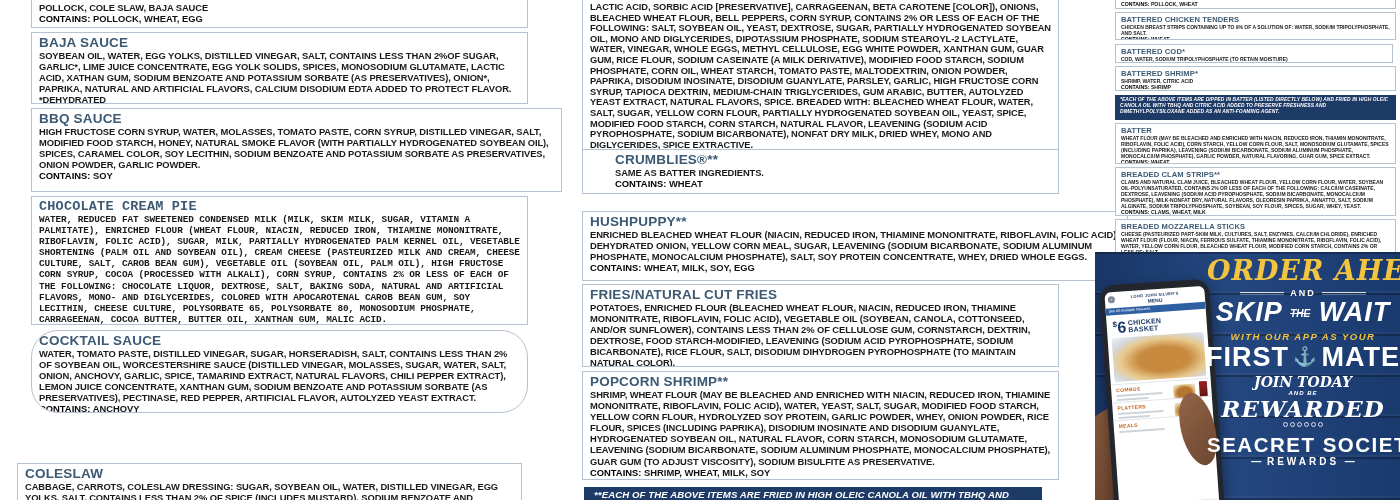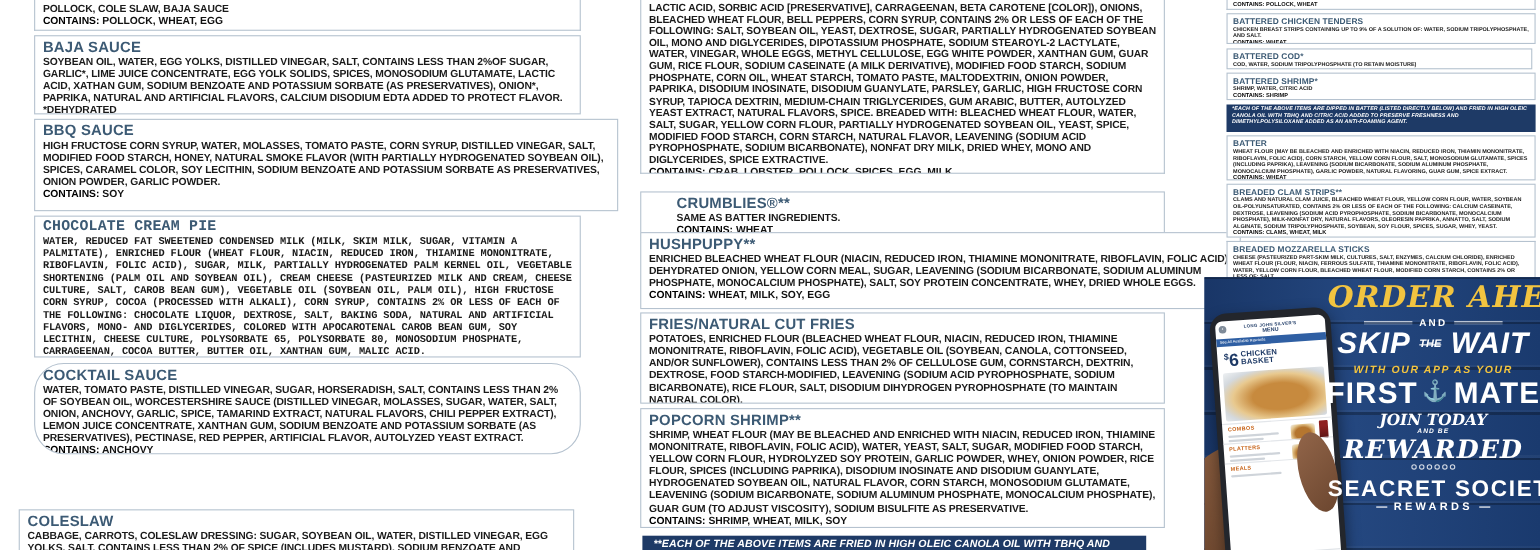--- a/index.html
+++ b/index.html
@@ -125,21 +125,21 @@
     </section>
   </div>
 
   <div>
 
     <section class="sec no-top" style="left:582px; top:0; width:477px; height:158px; font-size:9.3px;">
       <div class="body" style="font-size:9.3px; line-height:10.6px;">LACTIC ACID, SORBIC ACID [PRESERVATIVE], CARRAGEENAN, BETA CAROTENE [COLOR]), ONIONS, BLEACHED WHEAT FLOUR, BELL PEPPERS, CORN SYRUP, CONTAINS 2% OR LESS OF EACH OF THE FOLLOWING: SALT, SOYBEAN OIL, YEAST, DEXTROSE, SUGAR, PARTIALLY HYDROGENATED SOYBEAN OIL, MONO AND DIGLYCERIDES, DIPOTASSIUM PHOSPHATE, SODIUM STEAROYL-2 LACTYLATE, WATER, VINEGAR, WHOLE EGGS, METHYL CELLULOSE, EGG WHITE POWDER, XANTHAN GUM, GUAR GUM, RICE FLOUR, SODIUM CASEINATE (A MILK DERIVATIVE), MODIFIED FOOD STARCH, SODIUM PHOSPHATE, CORN OIL, WHEAT STARCH, TOMATO PASTE, MALTODEXTRIN, ONION POWDER, PAPRIKA, DISODIUM INOSINATE, DISODIUM GUANYLATE, PARSLEY, GARLIC, HIGH FRUCTOSE CORN SYRUP, TAPIOCA DEXTRIN, MEDIUM-CHAIN TRIGLYCERIDES, GUM ARABIC, BUTTER, AUTOLYZED YEAST EXTRACT, NATURAL FLAVORS, SPICE. BREADED WITH: BLEACHED WHEAT FLOUR, WATER, SALT, SUGAR, YELLOW CORN FLOUR, PARTIALLY HYDROGENATED SOYBEAN OIL, YEAST, SPICE, MODIFIED FOOD STARCH, CORN STARCH, NATURAL FLAVOR, LEAVENING (SODIUM ACID PYROPHOSPHATE, SODIUM BICARBONATE), NONFAT DRY MILK, DRIED WHEY, MONO AND DIGLYCERIDES, SPICE EXTRACTIVE.</div>
       <div class="contains"><span class="lbl">CONTAINS:</span> <span>CRAB, LOBSTER, POLLOCK, SPICES, EGG, MILK</span></div>
     </section>
 
-    <section class="sec" style="left:582px; top:174px; width:477px; height:45px;padding-left:32px;">
+    <section class="sec" style="left:582px; top:149px; width:477px; height:45px;padding-left:32px;">
       <h2>CRUMBLIES®**</h2>
       <div class="body">SAME AS BATTER INGREDIENTS.</div>
       <div class="contains"><span class="lbl">CONTAINS:</span> <span>WHEAT</span></div>
     </section>
 
     <section class="sec" style="left:582px; top:211px; width:546px; height:70px;">
       <h2>HUSHPUPPY**</h2>
       <div class="body">ENRICHED BLEACHED WHEAT FLOUR (NIACIN, REDUCED IRON, THIAMINE MONONITRATE, RIBOFLAVIN, FOLIC ACID), DEHYDRATED ONION, YELLOW CORN MEAL, SUGAR, LEAVENING (SODIUM BICARBONATE, SODIUM ALUMINUM PHOSPHATE, MONOCALCIUM PHOSPHATE), SALT, SOY PROTEIN CONCENTRATE, WHEY, DRIED WHOLE EGGS.</div>
       <div class="contains"><span class="lbl">CONTAINS:</span> <span>WHEAT, MILK, SOY, EGG</span></div>
     </section>

